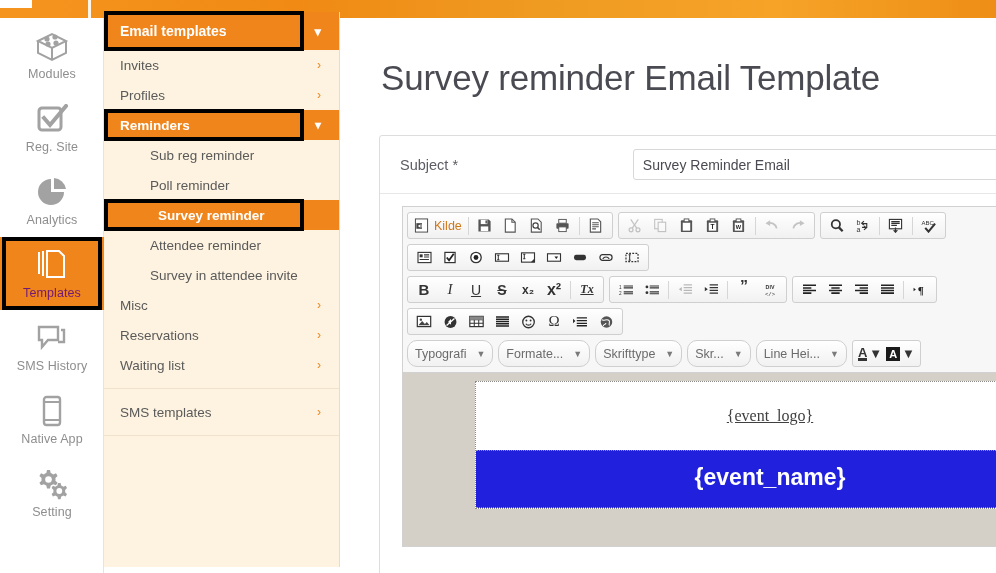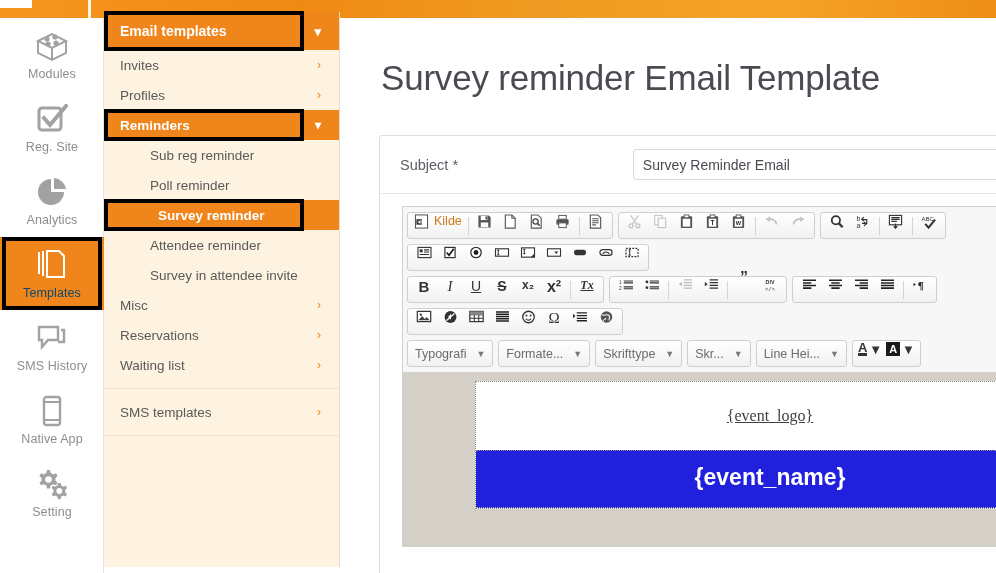--- a/index.html
+++ b/index.html
@@ -35,21 +35,21 @@
     position: relative;
     width: 104px; height: 73px;
     display: flex; flex-direction: column;
     align-items: center; justify-content: center;
     color: #9d9d9d;
     cursor: pointer;
   }
   .rail-item .ico { height: 36px; display:flex; align-items:center; justify-content:center; }
   .rail-item .lbl { font-size: 12.5px; margin-top: 3px; color:#8e8e8e; letter-spacing:.1px; }
   .rail-item.active { background: #f0851c; }
-  .rail-item.active .lbl { color:#0c4a6e; }
+  .rail-item.active .lbl { color:#701a75; }
   .rail-item.active svg { fill:#ffffff; stroke:#ffffff; }
   .rail-item.active::after {
     content:""; position:absolute; left:2px; top:0; right:2px; bottom:0;
     border: 4px solid #000; pointer-events:none;
   }
   .rail-item svg { fill: #a2a2a2; }
 
   
   .menu {
     position: absolute; left: 104px; top: 12px; width: 236px; height: 555px;
@@ -135,31 +135,31 @@
   }
   .tb-row { display:flex; align-items:center; gap:5px; margin-bottom:5px; flex-wrap: nowrap; }
   .grp {
     display:flex; align-items:center;
     background: linear-gradient(#ffffff,#f1f1f1);
     border:1px solid #cfcfcf; border-radius:3px;
     padding: 1px 3px; height: 27px;
   }
   .btn {
     width:26px; height:23px;
-    display:flex; align-items:flex-start; justify-content:center;
+    display:flex; align-items:center; justify-content:center;
     cursor:pointer; color:#333; font-size:13px;
   }
   .btn.dim { opacity:.32; }
   .sep { width:1px; height:18px; background:#d6d6d6; margin:0 3px; }
   .btn svg { display:block; }
 
   .sel {
     display:flex; align-items:center; justify-content:space-between;
     background: linear-gradient(#ffffff,#f1f1f1);
-    border:1px solid #cfcfcf; border-radius:3px;
+    border:1px solid #cfcfcf; border-radius:10px;
     height:27px; padding: 0 7px; font-size:12.5px; color:#6b6b6b;
     cursor:pointer; gap:10px; white-space:nowrap;
   }
   .sel .dn { color:#7a7a7a; font-size:9px; }
 
   .ck-body {
     border:1px solid #d1d1d1;
     background:#d4d0c8;
     height: 175px;
     padding: 8px 0 0 0;

